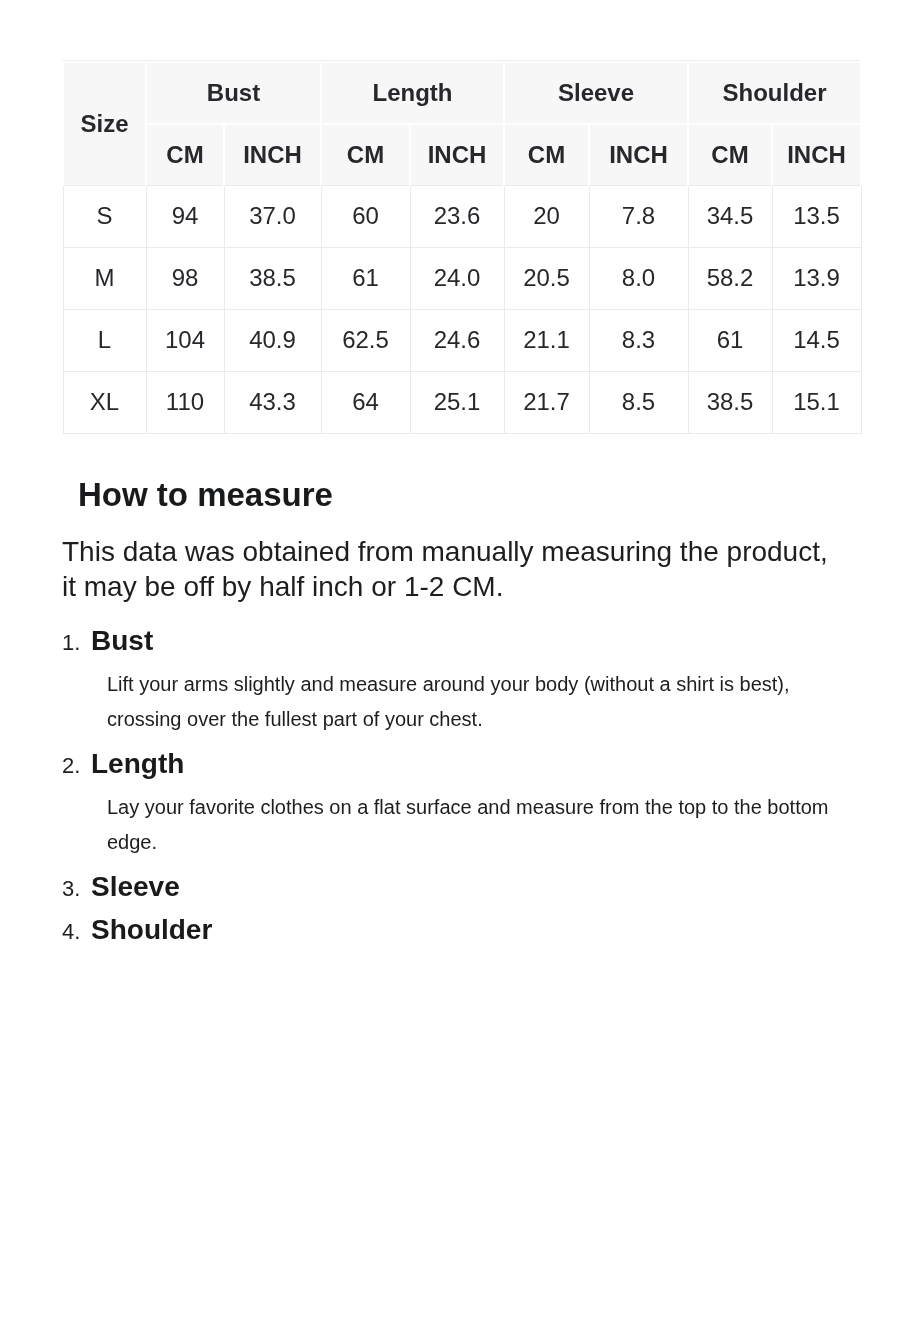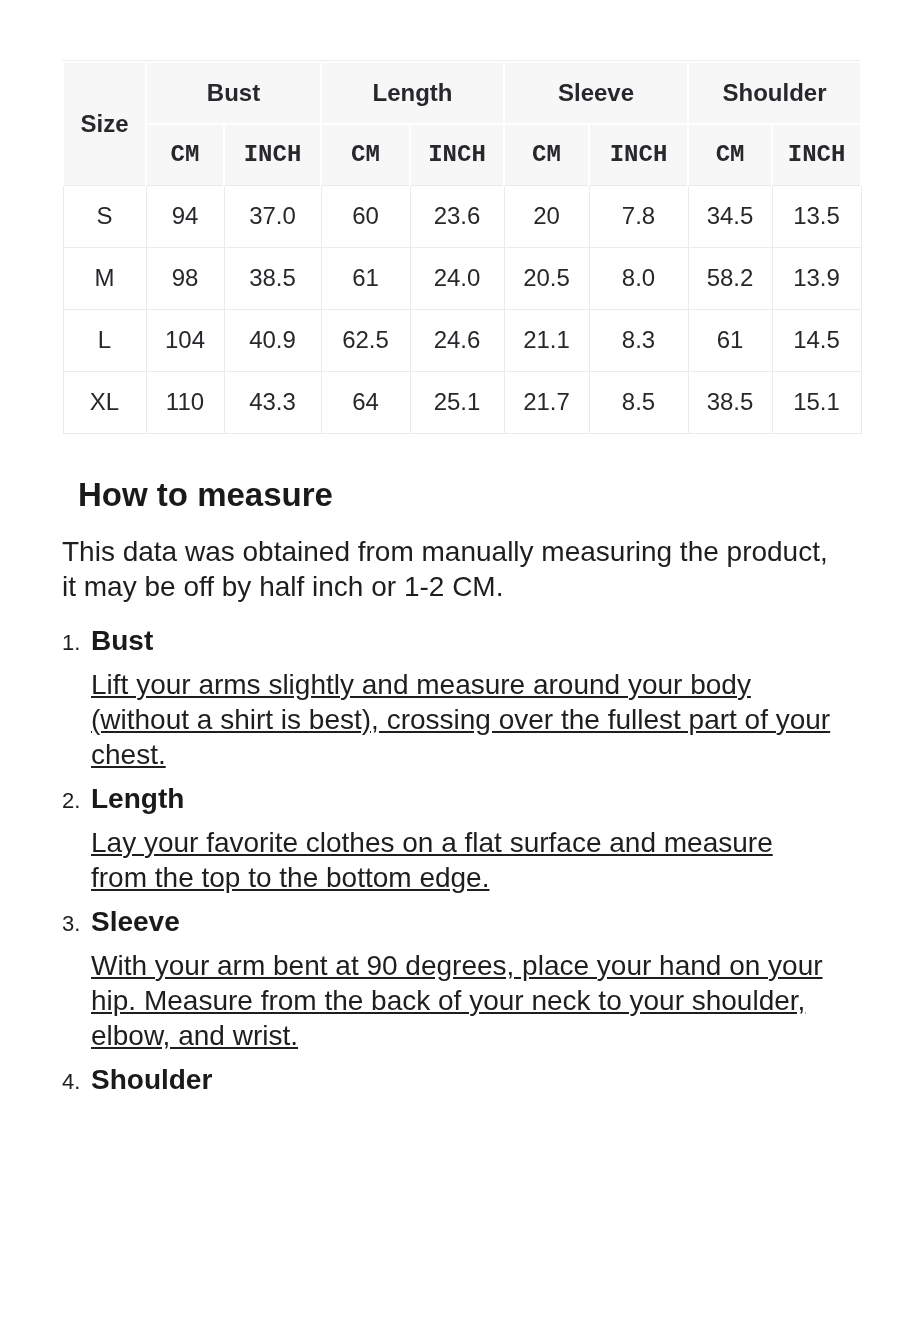--- a/index.html
+++ b/index.html
@@ -24,21 +24,21 @@
   .size-chart th {
     background: #f7f7f8;
     border: 2px solid #ffffff;
     font-size: 24px;
     font-weight: bold;
     color: #27282c;
     text-align: center;
     padding: 0;
   }
   .size-chart thead tr.group-row th { height: 62px; }
-  .size-chart thead tr.unit-row th { height: 61px; border-bottom: 1px solid #e9e9e9; font-family: Liberation Mono, monospace; }
+  .size-chart thead tr.unit-row th { height: 61px; border-bottom: 1px solid #e9e9e9; }
   .size-chart th.corner { border-bottom: none; }
   .size-chart td {
     background: #ffffff;
     border: 1px solid #ebebeb;
     font-size: 24px;
     color: #27282c;
     text-align: center;
     height: 62px;
     padding: 0;
   }
@@ -69,26 +69,25 @@
     font-size: 22px;
     color: #1d1e20;
   }
   .step-title {
     font-size: 28px;
     line-height: 33px;
     font-weight: bold;
     color: #191a1c;
   }
   .step-desc {
-    margin: 10px 0 10px 29px;
-    font-size: 28px;
+    margin: 10px 0 10px 45px;
+    font-size: 20px;
     line-height: 35px;
     max-width: 742px;
     color: #1d1e20;
-    text-decoration: underline;
   }
 </style>
 </head>
 <body>
 
 <div class="page">
 
   <div class="size-chart-wrap">
     <table class="size-chart">
       <colgroup>
@@ -187,21 +186,20 @@
         <span class="step-num">2.</span>
         <span class="step-title">Length</span>
       </div>
       <p class="step-desc">Lay your favorite clothes on a flat surface and measure from the top to the bottom edge.</p>
     </li>
     <li>
       <div class="step-head">
         <span class="step-num">3.</span>
         <span class="step-title">Sleeve</span>
       </div>
-      <p class="step-desc">With your arm bent at 90 degrees, place your hand on your hip. Measure from the back of your neck to your shoulder, elbow, and wrist.</p>
     </li>
     <li>
       <div class="step-head">
         <span class="step-num">4.</span>
         <span class="step-title">Shoulder</span>
       </div>
     </li>
   </ol>
 
 </div>

